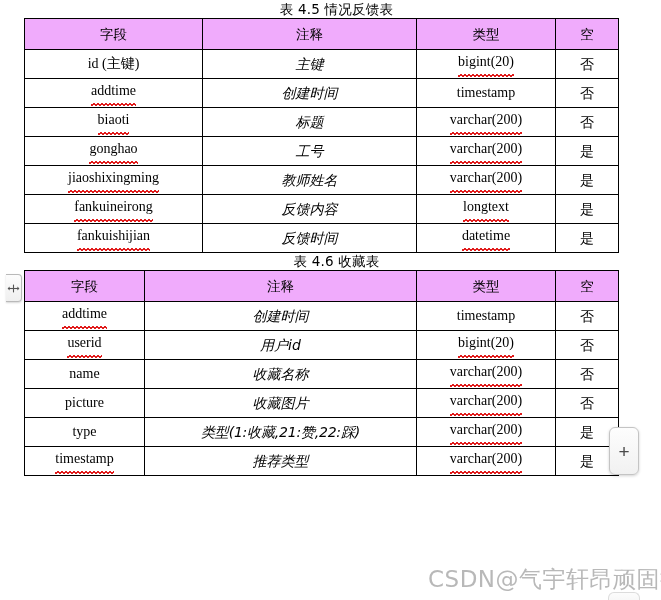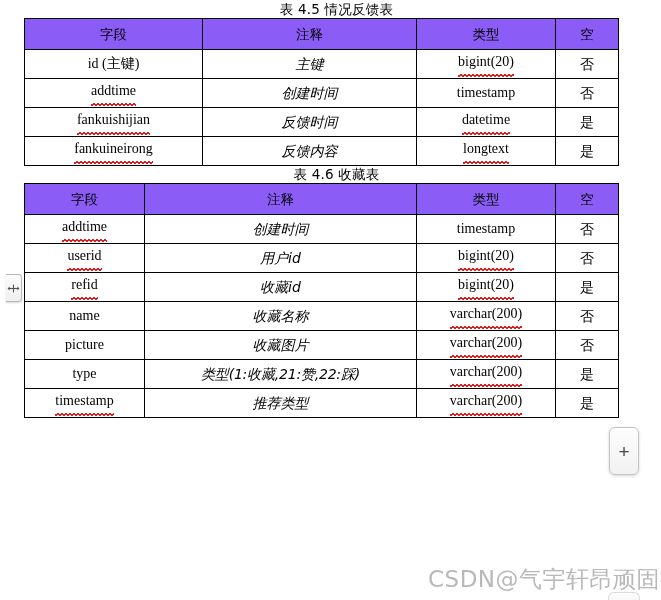--- a/index.html
+++ b/index.html
@@ -46,21 +46,21 @@
     text-align: center;
     vertical-align: middle;
     font-size: 14px;
     line-height: 16px;
     height: 28px;
     font-weight: normal;
     overflow: hidden;
     white-space: nowrap;
   }
   table.schema thead th {
-    background: #8b5cf6;
+    background: #f0abfc;
     font-family: "DejaVu Sans", "Liberation Sans", sans-serif;
     font-size: 13.5px;
     height: 30px;
   }
   td.cn, th.cn {
     font-family: "DejaVu Sans", "Liberation Sans", sans-serif;
     font-size: 13.5px;
   }
   td.en {
     font-family: "Liberation Serif", "DejaVu Serif", serif;
@@ -190,29 +190,47 @@
           <td class="en"><span class="sq">bigint(20)</span></td>
           <td class="cn">否</td>
         </tr>
         <tr>
           <td class="en"><span class="sq">addtime</span></td>
           <td class="mix">创建时间</td>
           <td class="en">timestamp</td>
           <td class="cn">否</td>
         </tr>
         <tr>
+          <td class="en"><span class="sq">biaoti</span></td>
+          <td class="mix">标题</td>
+          <td class="en"><span class="sq">varchar(200)</span></td>
+          <td class="cn">否</td>
+        </tr>
+        <tr>
+          <td class="en"><span class="sq">gonghao</span></td>
+          <td class="mix">工号</td>
+          <td class="en"><span class="sq">varchar(200)</span></td>
+          <td class="cn">是</td>
+        </tr>
+        <tr>
+          <td class="en"><span class="sq">jiaoshixingming</span></td>
+          <td class="mix">教师姓名</td>
+          <td class="en"><span class="sq">varchar(200)</span></td>
+          <td class="cn">是</td>
+        </tr>
+        <tr>
+          <td class="en"><span class="sq">fankuineirong</span></td>
+          <td class="mix">反馈内容</td>
+          <td class="en"><span class="sq">longtext</span></td>
+          <td class="cn">是</td>
+        </tr>
+        <tr>
           <td class="en"><span class="sq">fankuishijian</span></td>
           <td class="mix">反馈时间</td>
           <td class="en"><span class="sq">datetime</span></td>
-          <td class="cn">是</td>
-        </tr>
-        <tr>
-          <td class="en"><span class="sq">fankuineirong</span></td>
-          <td class="mix">反馈内容</td>
-          <td class="en"><span class="sq">longtext</span></td>
           <td class="cn">是</td>
         </tr>
       </tbody>
   </table>
 
   <div class="table-caption" style="">表 4.6 收藏表</div>
 
   <table class="schema" style="width:594px;">
     <colgroup>
       <col style="width:120px;">
@@ -235,26 +253,20 @@
           <td class="en">timestamp</td>
           <td class="cn">否</td>
         </tr>
         <tr>
           <td class="en"><span class="sq">userid</span></td>
           <td class="mix">用户id</td>
           <td class="en"><span class="sq">bigint(20)</span></td>
           <td class="cn">否</td>
         </tr>
         <tr>
-          <td class="en"><span class="sq">refid</span></td>
-          <td class="mix">收藏id</td>
-          <td class="en"><span class="sq">bigint(20)</span></td>
-          <td class="cn">是</td>
-        </tr>
-        <tr>
           <td class="en">name</td>
           <td class="mix">收藏名称</td>
           <td class="en"><span class="sq">varchar(200)</span></td>
           <td class="cn">否</td>
         </tr>
         <tr>
           <td class="en">picture</td>
           <td class="mix">收藏图片</td>
           <td class="en"><span class="sq">varchar(200)</span></td>
           <td class="cn">否</td>

